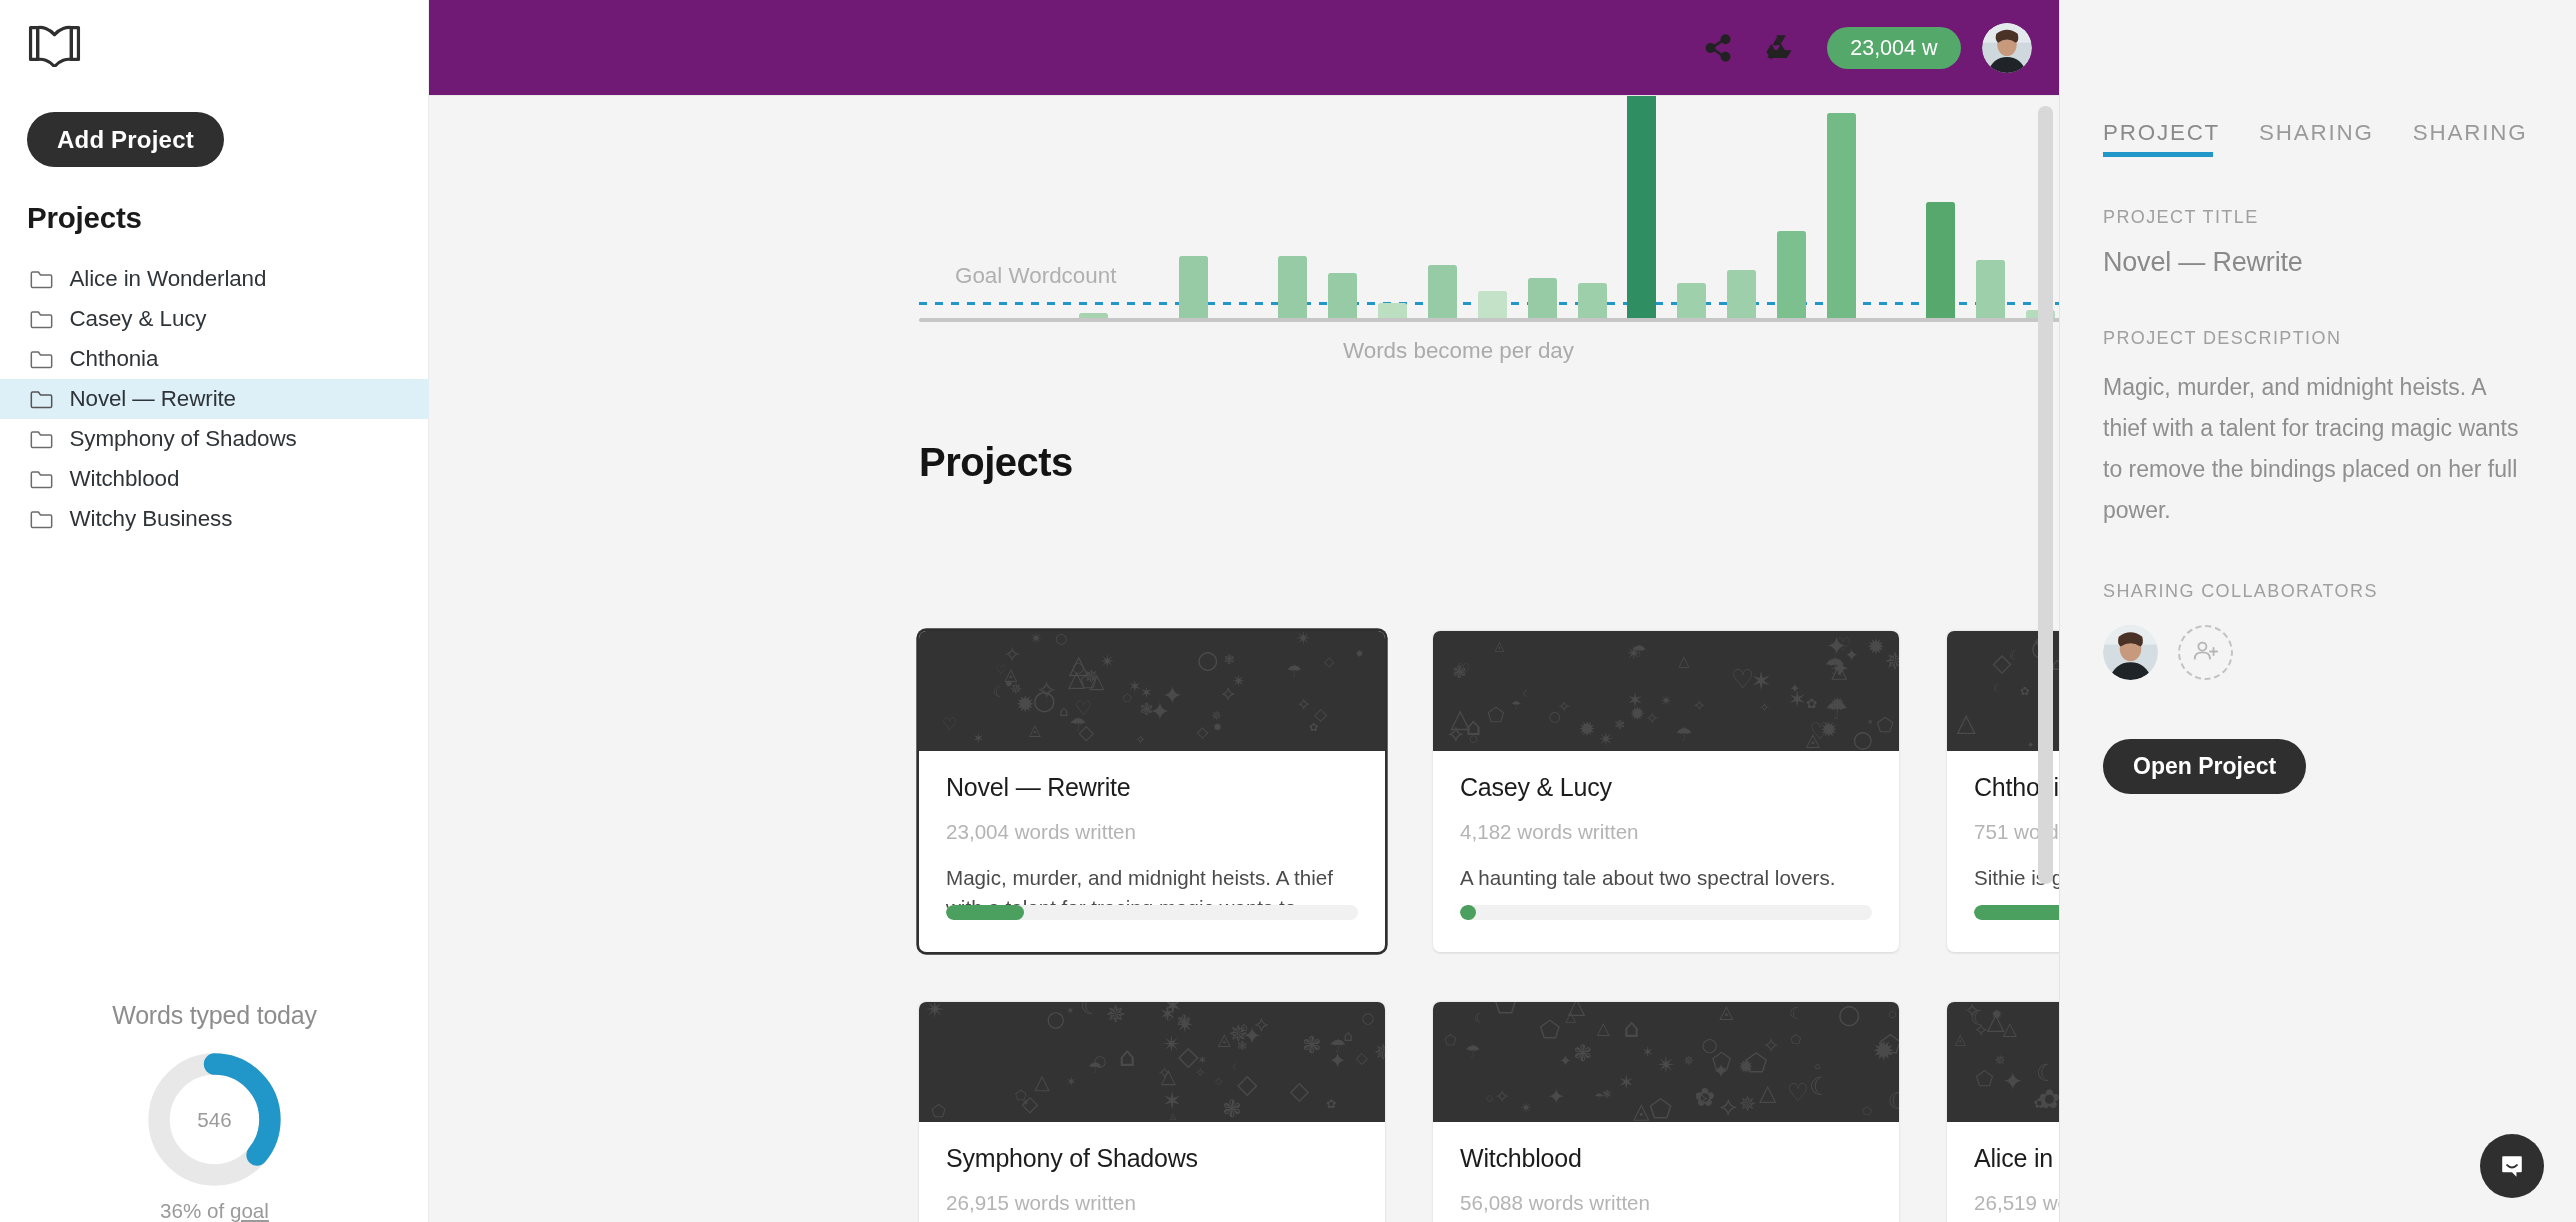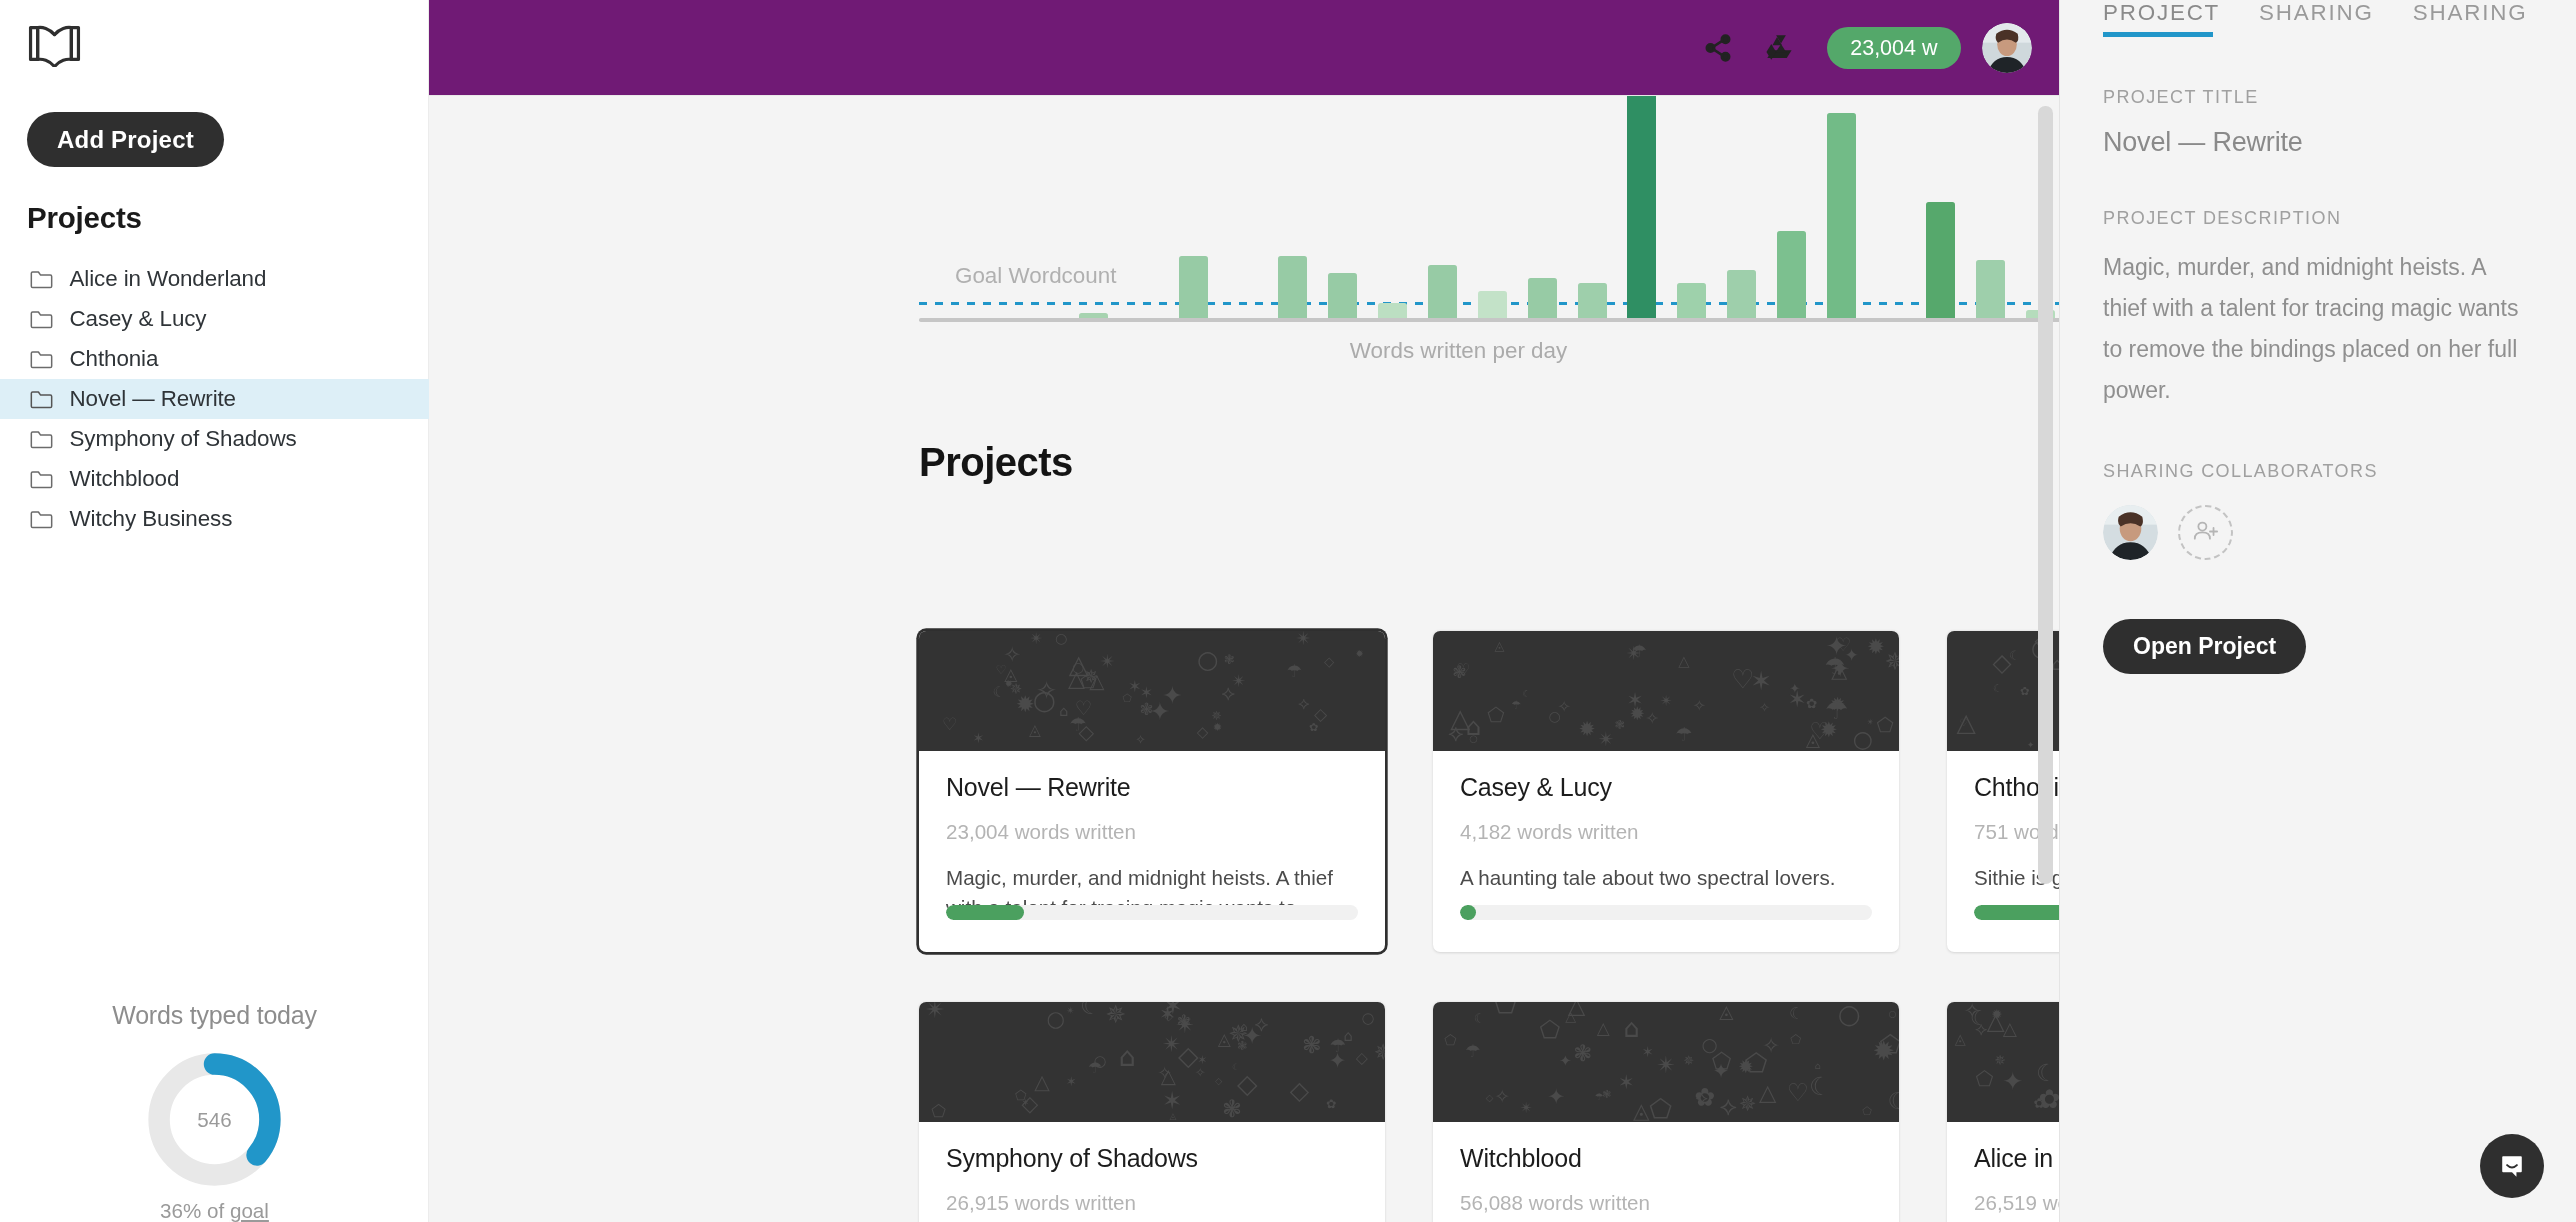--- a/index.html
+++ b/index.html
@@ -138,21 +138,21 @@
   .main-scrollbar {
     position:absolute; right:6.3px; top:106px; width:14.3px; height:778px;
     background:#d8d8d8; border-radius:7.2px; cursor:pointer;
   }
 
   
   .rightpanel {
     width:517px; flex:0 0 517px; height:1223px; background:#f4f4f4;
     border-left:0.9px solid #e4e4e4; position:relative; padding:0 43px;
   }
-  .tabs { display:flex; gap:39px; }
+  .tabs { display:flex; gap:39px; padding-top:120px; }
   .tab {
     font-size:22.4px; letter-spacing:1.8px; color:#9a9a9a; cursor:pointer;
     padding-bottom:10.7px; position:relative;
   }
   .tab.active { color:#8a8a8a; }
   .tab.active:after {
     content:""; position:absolute; left:0; right:7.2px; bottom:0; height:4.5px; background:#2196c9;
   }
   .field-label {
     font-size:18px; letter-spacing:1.4px; color:#a0a0a0; margin-top:50px;
@@ -328,21 +328,21 @@
               <div class="bar" style="left: 708px; width: 29px; height: 266px; background: rgb(47, 143, 99);"></div>
               <div class="bar" style="left: 758px; width: 29px; height: 37px; background: rgb(158, 209, 171);"></div>
               <div class="bar" style="left: 808px; width: 29px; height: 50px; background: rgb(158, 207, 171);"></div>
               <div class="bar" style="left: 858px; width: 29px; height: 89px; background: rgb(124, 192, 143);"></div>
               <div class="bar" style="left: 908px; width: 29px; height: 207px; background: rgb(114, 187, 135);"></div>
               <div class="bar" style="left: 1007px; width: 29px; height: 118px; background: rgb(86, 168, 108);"></div>
               <div class="bar" style="left: 1057px; width: 29px; height: 60px; background: rgb(158, 207, 171);"></div>
               <div class="bar" style="left: 1107px; width: 29px; height: 10px; background: rgb(181, 220, 188);"></div>
             </div>
           <div class="baseline"></div>
-          <div class="xlabel">Words written per day</div>
+          <div class="xlabel">Words become per day</div>
         </section>
 
         <h1 class="projects-title">Projects</h1>
 
         <div class="grid" id="cards-grid">
             <div class="card selected">
               <div class="card-banner"><svg width="466" height="120" viewBox="0 0 521 134">
                   <text x="349.5" y="62.7" font-size="19.6" fill="#4a4a4a" font-family="DejaVu Sans, sans-serif">✴</text>
                   <text x="130.7" y="75.8" font-size="28.3" fill="#4a4a4a" font-family="DejaVu Sans, sans-serif">✧</text>
                   <text x="59.9" y="124.7" font-size="15.8" fill="#4a4a4a" font-family="DejaVu Sans, sans-serif">✶</text>

